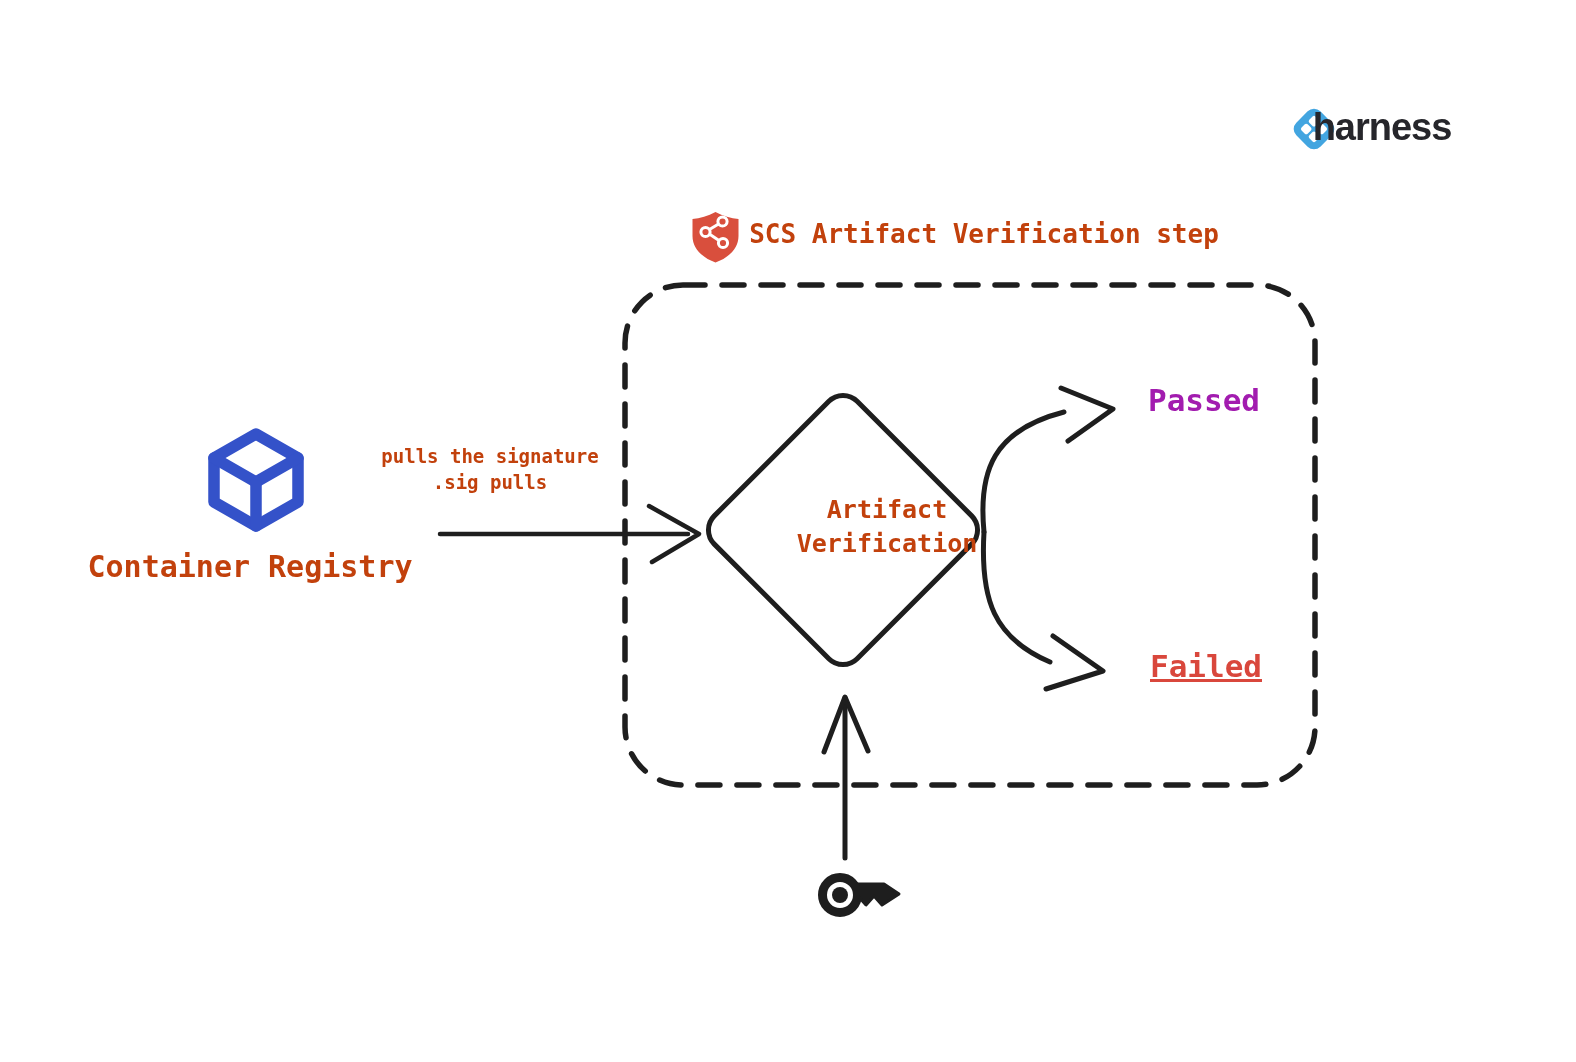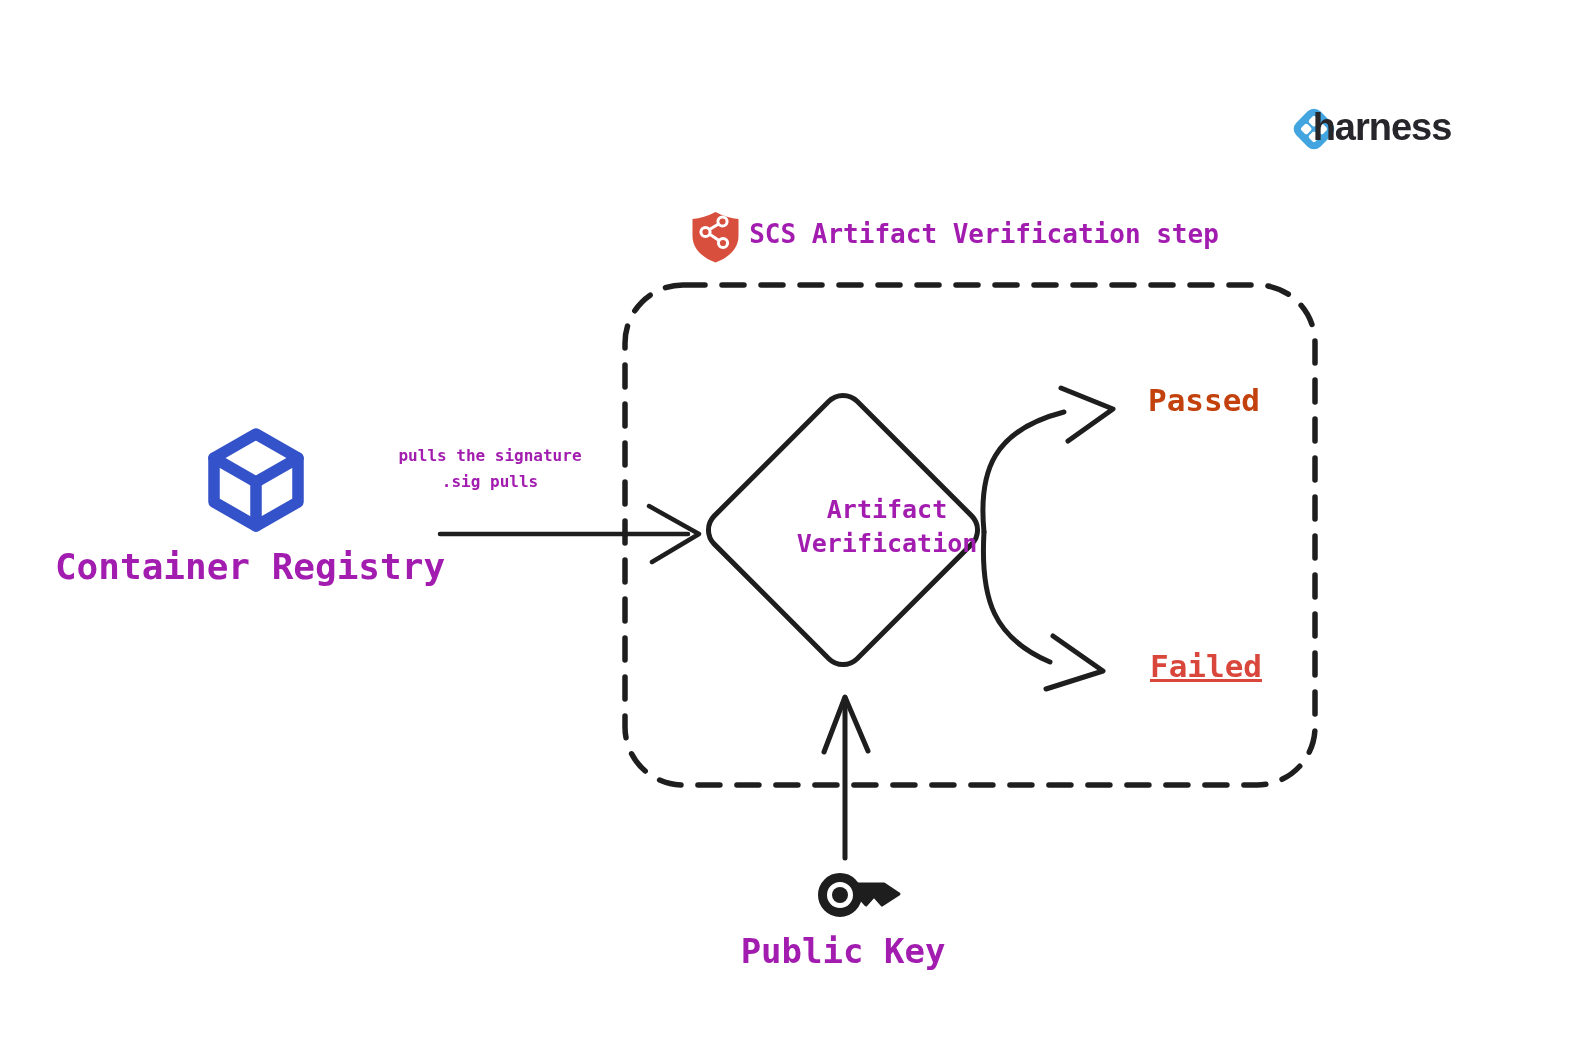--- a/index.html
+++ b/index.html
@@ -16,37 +16,37 @@
   .shapes-layer {
     position: absolute;
     left: 0; top: 0;
     width: 1576px; height: 1062px;
   }
   .txt {
     position: absolute;
     transform: translate(-50%, -50%);
     white-space: nowrap;
     font-weight: 700;
-    color: #a21caf;
+    color: #c2410c;
     text-align: center;
   }
   .brand-wordmark {
     left: 1382px; top: 127px;
     font-family: "Liberation Sans", sans-serif;
     font-weight: 800;
     font-size: 38px;
     letter-spacing: -1px;
     color: #26262b;
   }
   .step-title { left: 984px; top: 234px; font-size: 26px; }
-  .registry-label { left: 250px; top: 566px; font-size: 36px; }
+  .registry-label { left: 250px; top: 566px; font-size: 30px; }
   .registry-sublabel { left: 249px; top: 624px; font-size: 27px; }
-  .pull-label { left: 490px; top: 469px; font-size: 16px; line-height: 26px; font-weight: 700; }
+  .pull-label { left: 490px; top: 469px; font-size: 19px; line-height: 26px; font-weight: 700; }
   .decision-label { left: 843px; top: 527px; font-size: 25px; line-height: 34px; margin-left: 44px; }
-  .outcome-passed { left: 1204px; top: 400px; font-size: 31px; color: #c2410c; text-align: center; }
+  .outcome-passed { left: 1204px; top: 400px; font-size: 31px; color: #a21caf; text-align: center; }
   .outcome-failed { left: 1206px; top: 666px; font-size: 31px; color: #d9473c; text-decoration: underline; }
   .public-key-label { left: 843px; top: 951px; font-size: 34px; }
 </style>
 </head>
 <body>
 
 <div class="canvas">
 
   <svg class="shapes-layer" viewBox="0 0 1576 1062" xmlns="http://www.w3.org/2000/svg">
 
@@ -123,15 +123,14 @@
   </div>
 
   <div class="txt decision-label">
     <div>Artifact</div>
     <div>Verification</div>
   </div>
 
   <div class="txt outcome-passed">Passed</div>
   <div class="txt outcome-failed">Failed</div>
 
-  <div class="txt public-key-label">Public Key</div>
 
 </div>
 
 </body></html>

